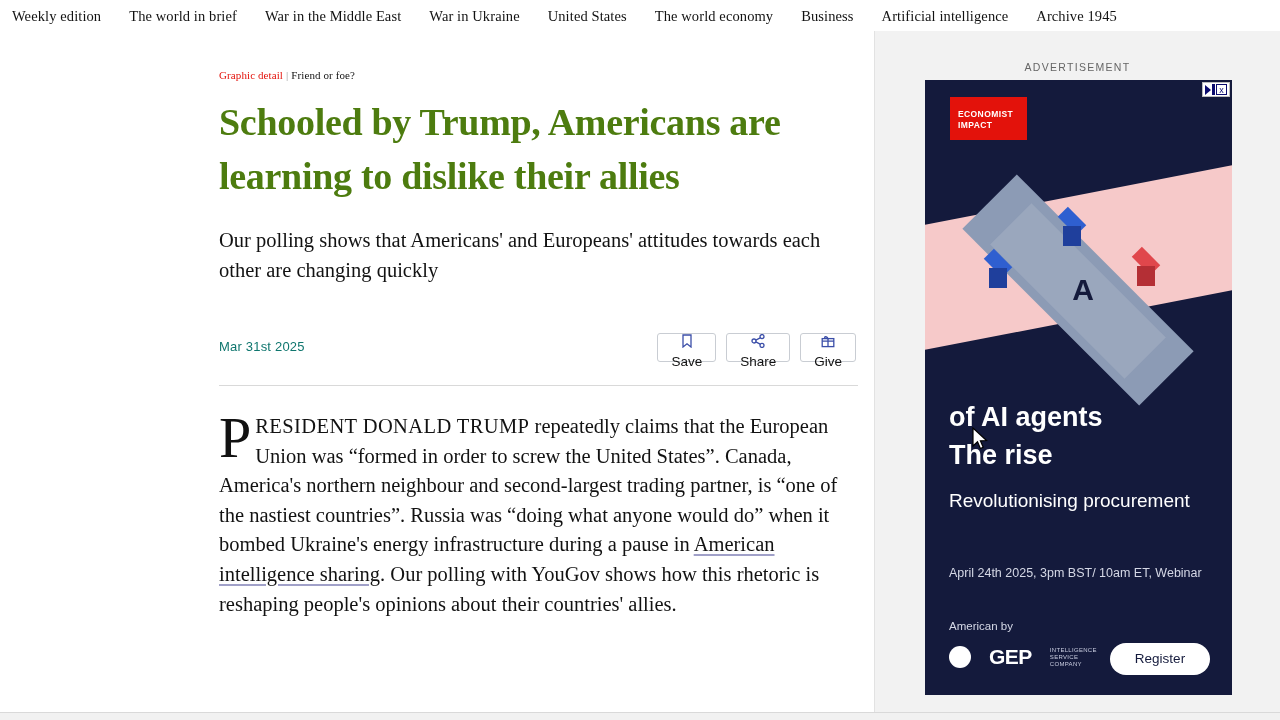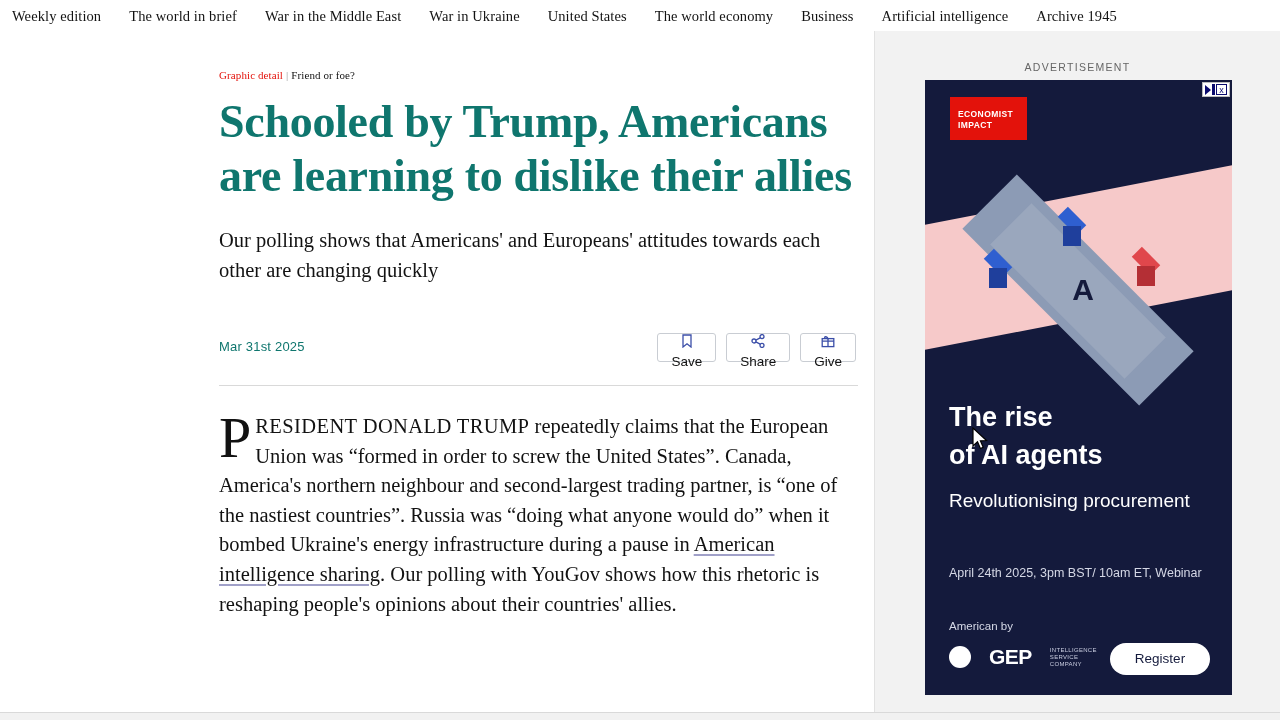--- a/index.html
+++ b/index.html
@@ -67,23 +67,23 @@
     font-size: 11px;
     color: #121212;
     letter-spacing: 0.1px;
   }
   .kicker .flag { color: #e3120b; }
   .kicker .sep { color: #9a9a9a; padding: 0 3px; }
 
   h1.headline {
     font-family: "Liberation Serif", serif;
     font-weight: 700;
-    font-size: 46px;
+    font-size: 38px;
     line-height: 54px;
-    color: #0f766e;
+    color: #4d7c0f;
     margin: 14px 0 0 0;
     letter-spacing: -0.3px;
   }
 
   .standfirst {
     font-family: "Liberation Serif", serif;
     font-size: 20.5px;
     line-height: 30px;
     color: #121212;
     margin-top: 22px;
@@ -458,22 +458,22 @@
           <div class="side" style="background:#b42f35; left:4px; top:18px;"></div>
         </div>
         <div class="cube" style="left:134px; top:128px;">
           <div class="top" style="background:#2f5fd0;"></div>
           <div class="side" style="background:#1f3f9c; left:4px; top:18px;"></div>
         </div>
 
         <div class="ai-face">A</div>
 
         <div class="ad-title">
+          <div>of AI agents</div>
           <div>The rise</div>
-          <div>of AI agents</div>
         </div>
 
         <div class="ad-sub">
           <div>Revolutionising procurement</div>
         </div>
 
         <div class="ad-date">April 24th 2025, 3pm BST/ 10am ET, Webinar</div>
         <div class="ad-sponsor">American by</div>
 
         <div class="gep-logo">

